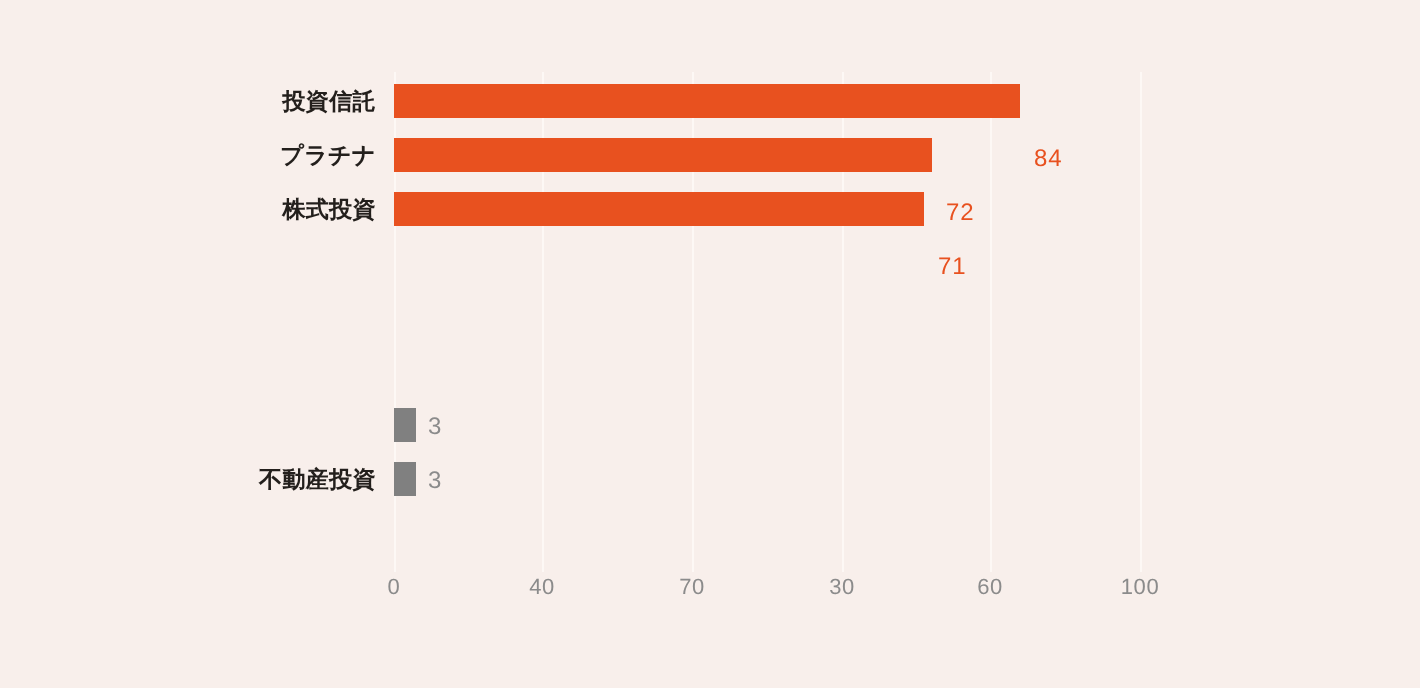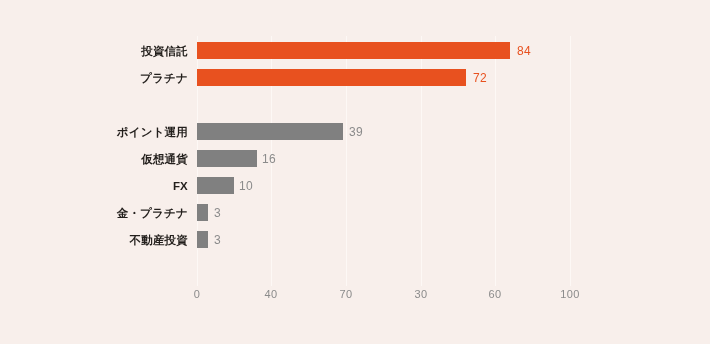--- a/index.html
+++ b/index.html
@@ -81,21 +81,21 @@
   .bar.norm { background: #808080; }
 
   .val-label {
     position: absolute;
     top: 50%;
     transform: translateY(-50%);
     font-size: 12px;
     white-space: nowrap;
     letter-spacing: 0.4px;
   }
-  .val-label.hl { color: #e8511f; }
+  .val-label.hl { color: #e8511f; margin-top: 28px; }
   .val-label.norm { color: #8b8b8b; }
 </style>
 </head>
 <body>
 
 <div id="chart-root">
   <div class="plot">
 
     <div class="gridline axis-zero" style="left:197px"></div>
     <div class="gridline" style="left:271px"></div>
@@ -109,41 +109,30 @@
       <div class="bar hl" style="width:313px"></div>
       <span class="val-label hl" style="left:517px">84</span>
     </div>
 
     <div class="row" style="top:64px">
       <span class="cat-label">プラチナ</span>
       <div class="bar hl" style="width:269px"></div>
       <span class="val-label hl" style="left:473px">72</span>
     </div>
 
-
-    <div class="row" style="top:118px">
-      <span class="cat-label">ポイント運用</span>
-      <div class="bar norm" style="width:146px"></div>
-      <span class="val-label norm" style="left:349px">39</span>
+    <div class="row" style="top:91px">
+      <span class="cat-label">株式投資</span>
+      <div class="bar hl" style="width:265px"></div>
+      <span class="val-label hl" style="left:469px">71</span>
     </div>
 
-    <div class="row" style="top:145px">
-      <span class="cat-label">仮想通貨</span>
-      <div class="bar norm" style="width:60px"></div>
-      <span class="val-label norm" style="left:262px">16</span>
-    </div>
 
-    <div class="row" style="top:172px">
-      <span class="cat-label">FX</span>
-      <div class="bar norm" style="width:37px"></div>
-      <span class="val-label norm" style="left:239px">10</span>
-    </div>
+
 
     <div class="row" style="top:199px">
-      <span class="cat-label">金・プラチナ</span>
       <div class="bar norm" style="width:11px"></div>
       <span class="val-label norm" style="left:214px">3</span>
     </div>
 
     <div class="row" style="top:226px">
       <span class="cat-label">不動産投資</span>
       <div class="bar norm" style="width:11px"></div>
       <span class="val-label norm" style="left:214px">3</span>
     </div>
 

